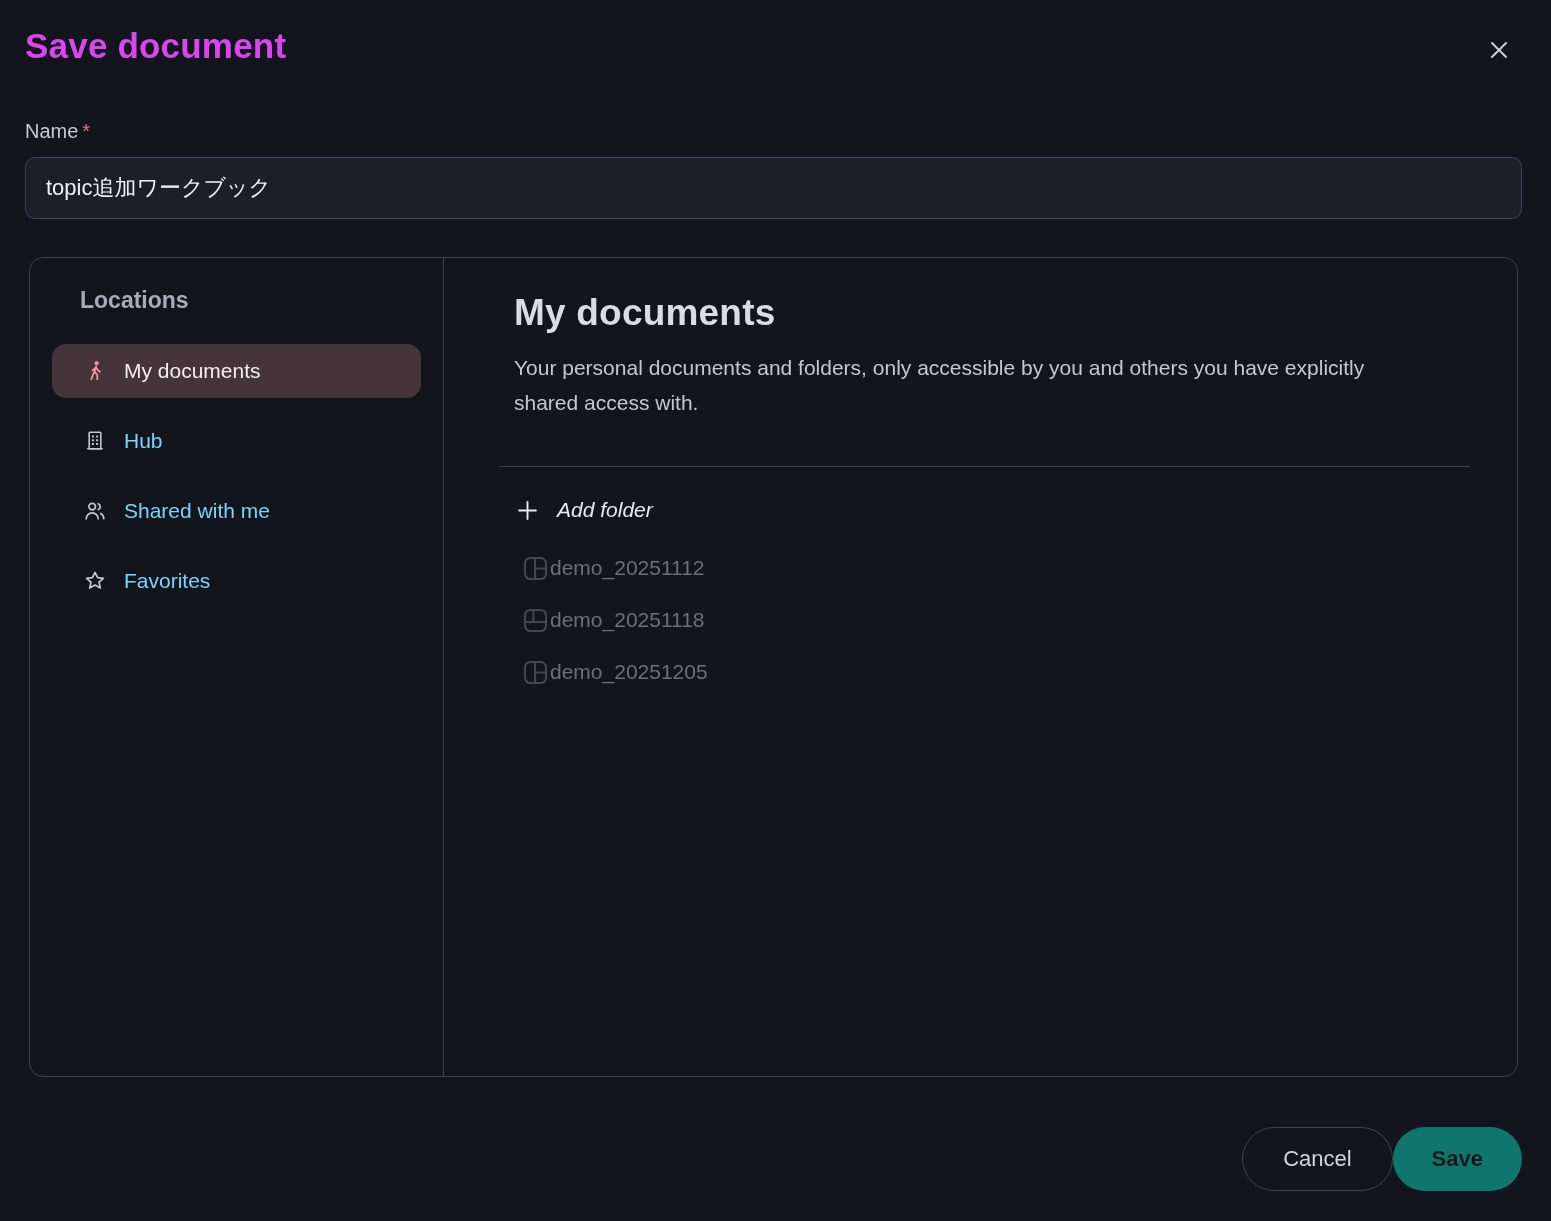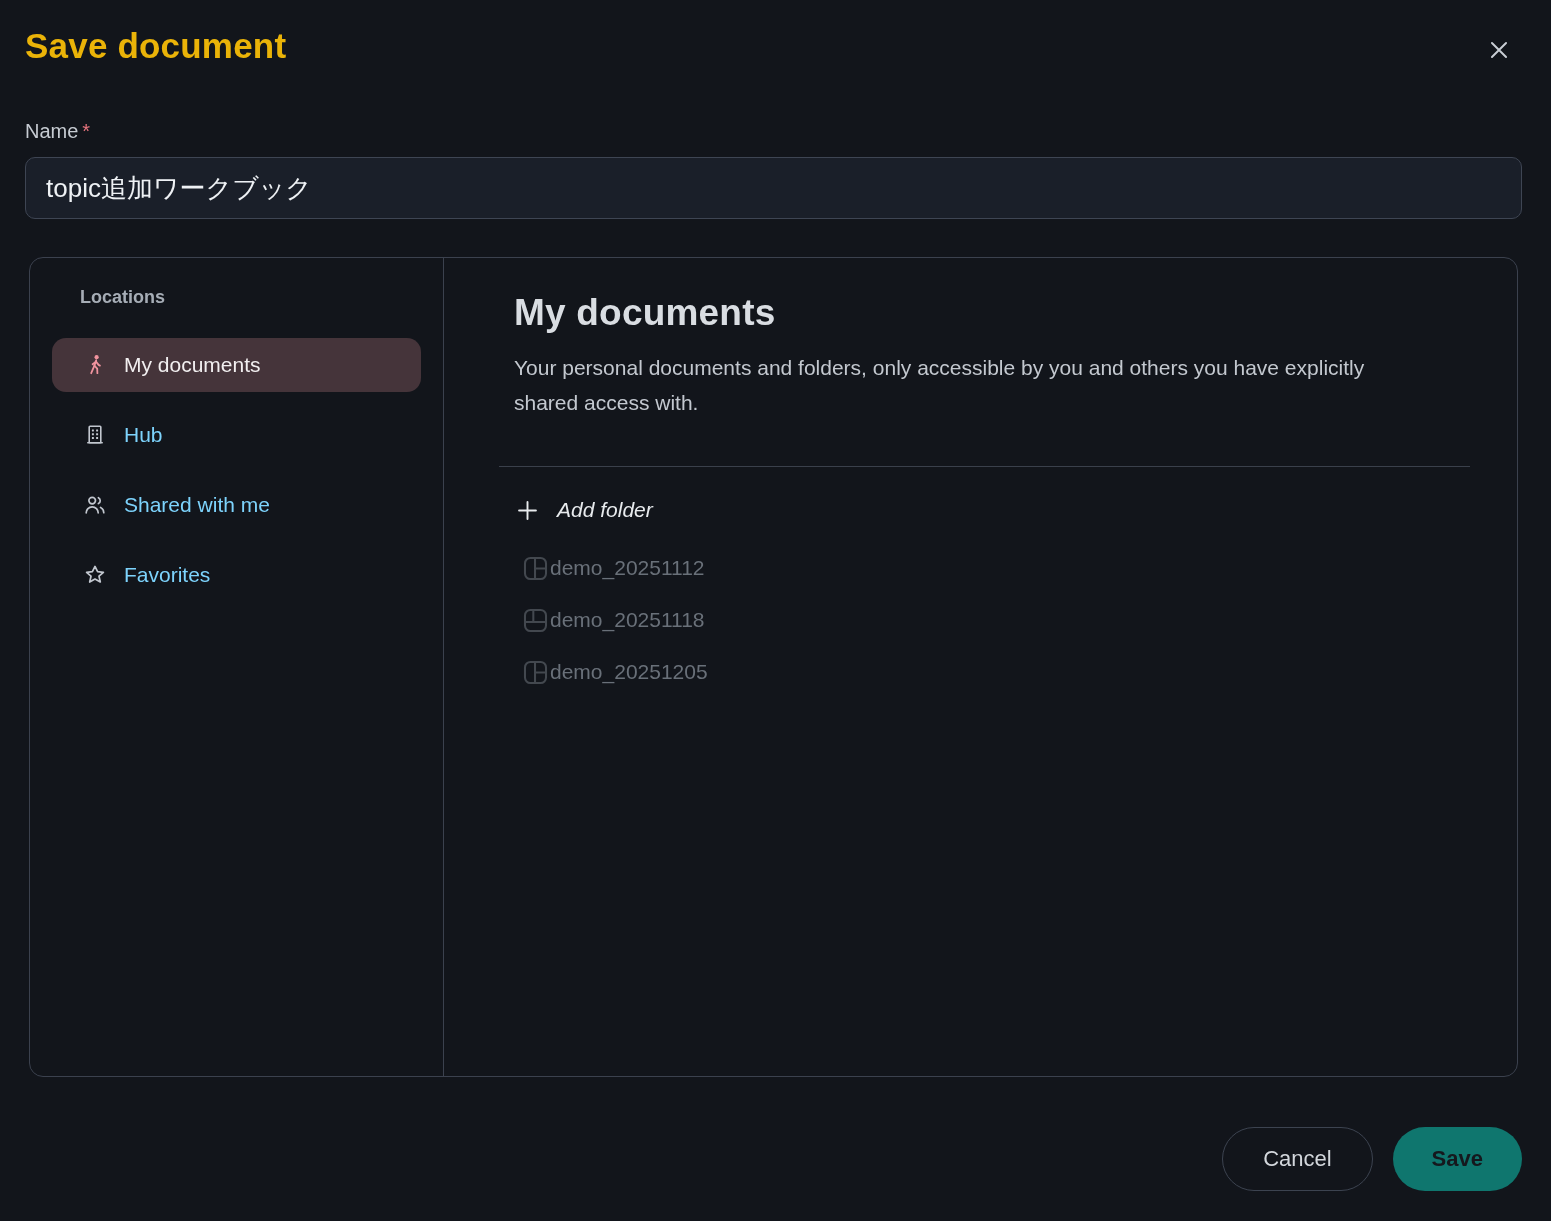--- a/index.html
+++ b/index.html
@@ -8,21 +8,21 @@
     background: #12151b;
     font-family: "Liberation Sans", sans-serif;
     color: #e4e7eb;
     overflow: hidden;
   }
   .dialog { position: relative; width: 100%; height: 100%; padding: 0 29px 0 25px; }
 
   
   .dialog-title {
     padding-top: 26px;
-    font-size: 35px; font-weight: 700; color: #eab308;
+    font-size: 35px; font-weight: 700; color: #d946ef;
     letter-spacing: 0.2px;
   }
   .close-btn {
     position: absolute; top: 32px; right: 34px;
     width: 36px; height: 36px;
     background: transparent; border: none; cursor: pointer;
     color: #c9ced5; display: flex; align-items: center; justify-content: center;
   }
   .close-btn svg { width: 26px; height: 26px; }
 
@@ -30,42 +30,42 @@
   .field { margin-top: 54px; }
   .field-label { display: block; font-size: 20px; color: #c6cbd2; }
   .req { color: #e5737d; margin-left: 4px; }
   .name-input {
     margin-top: 14px;
     width: 100%; height: 62px;
     background: #1a1f29;
     border: 1px solid #3e4553;
     border-radius: 10px;
     padding: 0 20px;
-    font-size: 26px; color: #eef1f4;
+    font-size: 22px; color: #eef1f4;
     font-family: "Liberation Sans", sans-serif;
     outline: none;
   }
 
   
   .panels {
     margin: 38px 4px 0 4px;
     height: 820px;
     border: 1px solid #3b414e;
     border-radius: 14px;
     display: flex;
     overflow: hidden;
   }
   .left-panel {
     width: 414px; flex: none;
     border-right: 1px solid #3b414e;
     padding: 22px;
   }
   .locations-header {
     margin: 7px 0 0 28px;
-    font-size: 18px; font-weight: 700; color: #a6adb6;
+    font-size: 23px; font-weight: 700; color: #a6adb6;
   }
   .nav-list { margin-top: 30px; }
   .nav-item {
     height: 54px;
     display: flex; align-items: center;
     gap: 17px;
     padding: 0 14px 0 31px;
     border-radius: 14px;
     font-size: 21px; color: #7dd3fc;
     cursor: pointer;
@@ -107,21 +107,20 @@
     width: fit-content;
   }
   .folder-icon { width: 29px; height: 29px; color: #43484f; display: flex; flex: none; margin-left: 7px; }
   .folder-icon svg { width: 100%; height: 100%; }
   .folder-name { font-size: 21px; color: #697079; }
 
   
   .footer {
     margin-top: 50px;
     display: flex; justify-content: flex-end; align-items: center;
-    gap: 20px;
     padding-right: 0;
   }
   .btn {
     height: 64px;
     border-radius: 999px;
     font-size: 22px;
     font-family: "Liberation Sans", sans-serif;
     cursor: pointer;
     display: flex; align-items: center; justify-content: center;
   }

